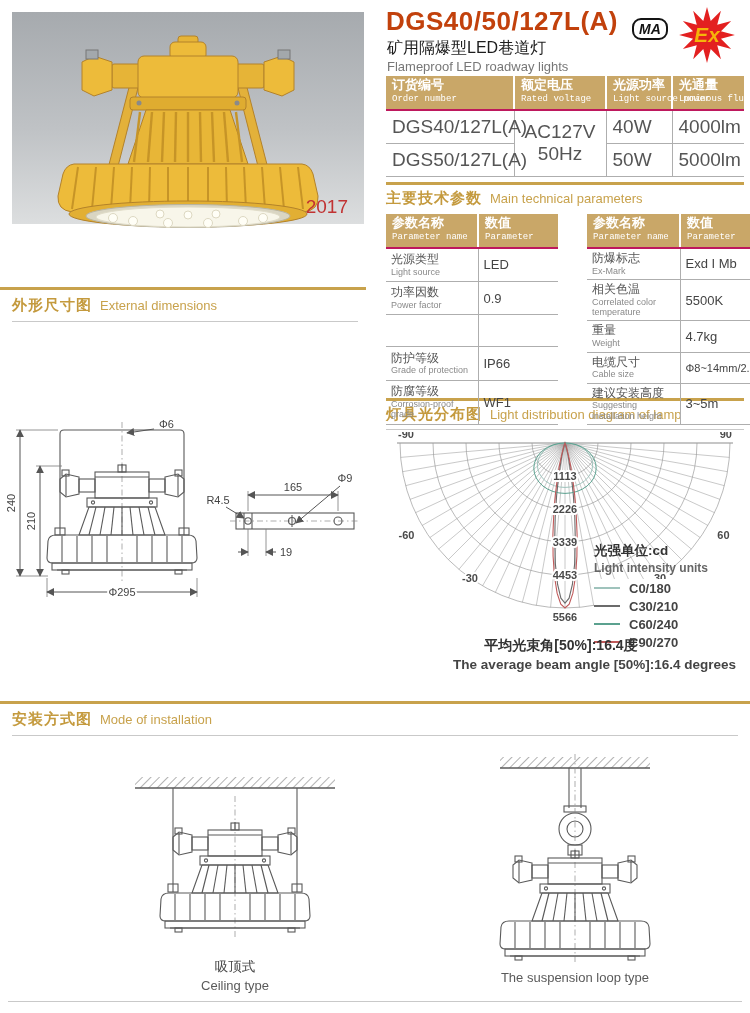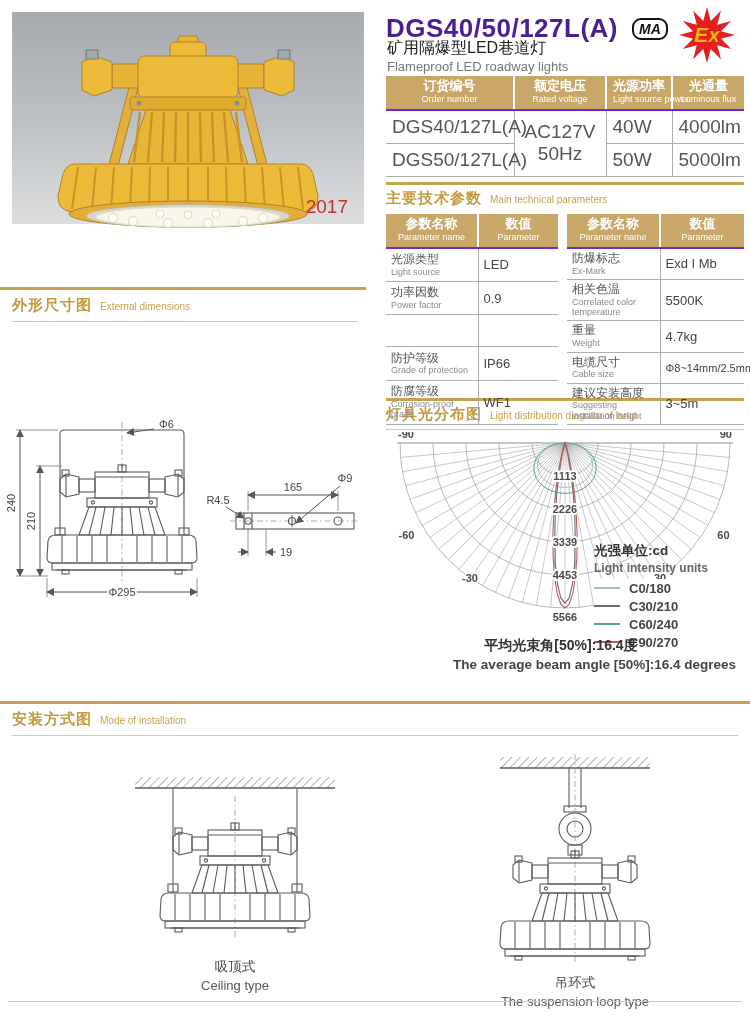--- a/index.html
+++ b/index.html
@@ -4,52 +4,52 @@
 <style>
   html,body{margin:0;padding:0;background:#fff;}
   .page{position:relative;width:750px;height:1013px;background:#fff;overflow:hidden;
         font-family:"Liberation Sans","DejaVu Sans",sans-serif;color:#333;}
   
   .gold-rule{position:absolute;height:3px;background:#c8a24c;}
   .thin-rule{position:absolute;height:1px;background:#c9c9c9;}
   
   .sec-title{position:absolute;white-space:nowrap;}
   .sec-title .cn{font-size:15px;font-weight:bold;color:#c49a3e;letter-spacing:1px;}
-  .sec-title .en{font-size:10px;color:#c8a24c;margin-left:8px;}
+  .sec-title .en{font-size:13px;color:#c8a24c;margin-left:8px;}
   
   .photo{position:absolute;left:12px;top:12px;width:352px;height:212px;
          background:linear-gradient(180deg,#a6aaae 0%,#bfc2c5 55%,#dcdedf 100%);}
   .year{position:absolute;right:16px;bottom:6px;color:#c13232;font-size:19px;}
   
-  .model{position:absolute;left:386px;top:13px;font-size:26px;font-weight:bold;color:#4c1d95;letter-spacing:0.5px;}
+  .model{position:absolute;left:386px;top:6px;font-size:26px;font-weight:bold;color:#c2410c;letter-spacing:0.5px;}
   .sub-cn{position:absolute;left:387px;top:38px;font-size:16px;color:#1d1d1d;}
   .sub-en{position:absolute;left:387px;top:59px;font-size:13px;color:#777;}
   .ma-badge{position:absolute;left:632px;top:18px;border:2.5px solid #141414;border-radius:9px;
             padding:1px 5px;font-weight:bold;font-style:italic;font-size:14px;color:#141414;background:#fff;}
   .ex-star{position:absolute;left:676px;top:4px;width:62px;height:62px;}
   
   table{border-collapse:collapse;}
   .spec{position:absolute;left:386px;top:76px;width:358px;table-layout:fixed;}
-  .spec th,.ptab th{background:#c9a768;color:#fff;text-align:center;vertical-align:top;
-        padding:3px 6px 4px 6px;border-right:2px solid #fff;border-bottom:2px solid #6d28d9;font-weight:normal;}
+  .spec th,.ptab th{background:#c9a768;color:#fff;text-align:left;vertical-align:top;
+        padding:3px 6px 4px 6px;border-right:2px solid #fff;border-bottom:2px solid #be185d;font-weight:normal;font-family:Liberation Mono, monospace;}
   .spec th:last-child,.ptab th:last-child{border-right:none;}
   .hcn{font-size:13px;font-weight:bold;line-height:1.15;}
   .hen{font-size:9px;line-height:1.2;white-space:nowrap;}
   .spec td{border-bottom:1px solid #aeaeae;padding:5px 6px;font-size:19px;color:#555;height:18px;}
   .spec td+td{border-left:1px solid #aeaeae;}
   .ctr{text-align:center;}
   .ptab{table-layout:fixed;}
   .ptab td{border-bottom:1px solid #aeaeae;padding:3px 5px;vertical-align:middle;}
   .ptab td+td{border-left:1px solid #aeaeae;}
   .pname .cn{font-size:12px;color:#555;line-height:1.15;display:block;}
   .pname .en{font-size:9px;color:#8a8a8a;line-height:1.15;display:block;}
   .pval{font-size:13px;color:#444;}
   .val-sm{font-size:11px;white-space:nowrap;}
   .ptab tr{height:30px;}
-  .ptables{position:absolute;left:386px;top:214px;width:358px;display:flex;}
+  .ptables{position:absolute;left:386px;top:214px;width:358px;display:flex;gap:20px;}
   .ptab.left{width:172px;margin-right:9px;}
   .ptab.right{width:177px;}
   
   .dist-block{position:absolute;left:386px;top:432px;width:358px;height:245px;font-weight:bold;}
   .legend{position:absolute;left:208px;top:110px;background:transparent;}
   .unit-cn{font-size:13.5px;color:#333;}
   .unit-en{font-size:12px;color:#666;margin-top:1px;margin-bottom:4px;}
   .leg-item{display:flex;align-items:center;height:18px;font-size:13px;color:#444;background:#fff;}
   .legend-swatch{display:inline-block;width:26px;height:2px;margin-right:9px;}
   .beam-cn{position:absolute;left:20px;top:205px;width:310px;text-align:center;font-size:14px;color:#333;}
@@ -517,18 +517,17 @@
       <line x1="60" y1="16" x2="210" y2="16" class="ln" style="stroke-width:1.4px"></line>
       <line x1="129" y1="16" x2="129" y2="56" class="ln"></line>
       <line x1="141" y1="16" x2="141" y2="56" class="ln"></line>
       <rect x="124" y="54" width="22" height="6" class="ln"></rect>
       <circle cx="135" cy="77" r="16" class="ln"></circle>
       <circle cx="135" cy="77" r="8" class="ln"></circle>
       <rect x="128" y="93" width="14" height="10" class="ln"></rect>
       <line x1="135" y1="2" x2="135" y2="210" class="cl"></line>
       <use href="#lamp-sym" transform="translate(135,106)"></use>
     </svg>
-    <div class="cap-cn">吊环式</div>
     <div class="cap-en">The suspension loop type</div>
   </div>
 
   <div class="thin-rule" style="left:8px;top:1001px;width:734px;"></div>
 </div>
 
 </body></html>

